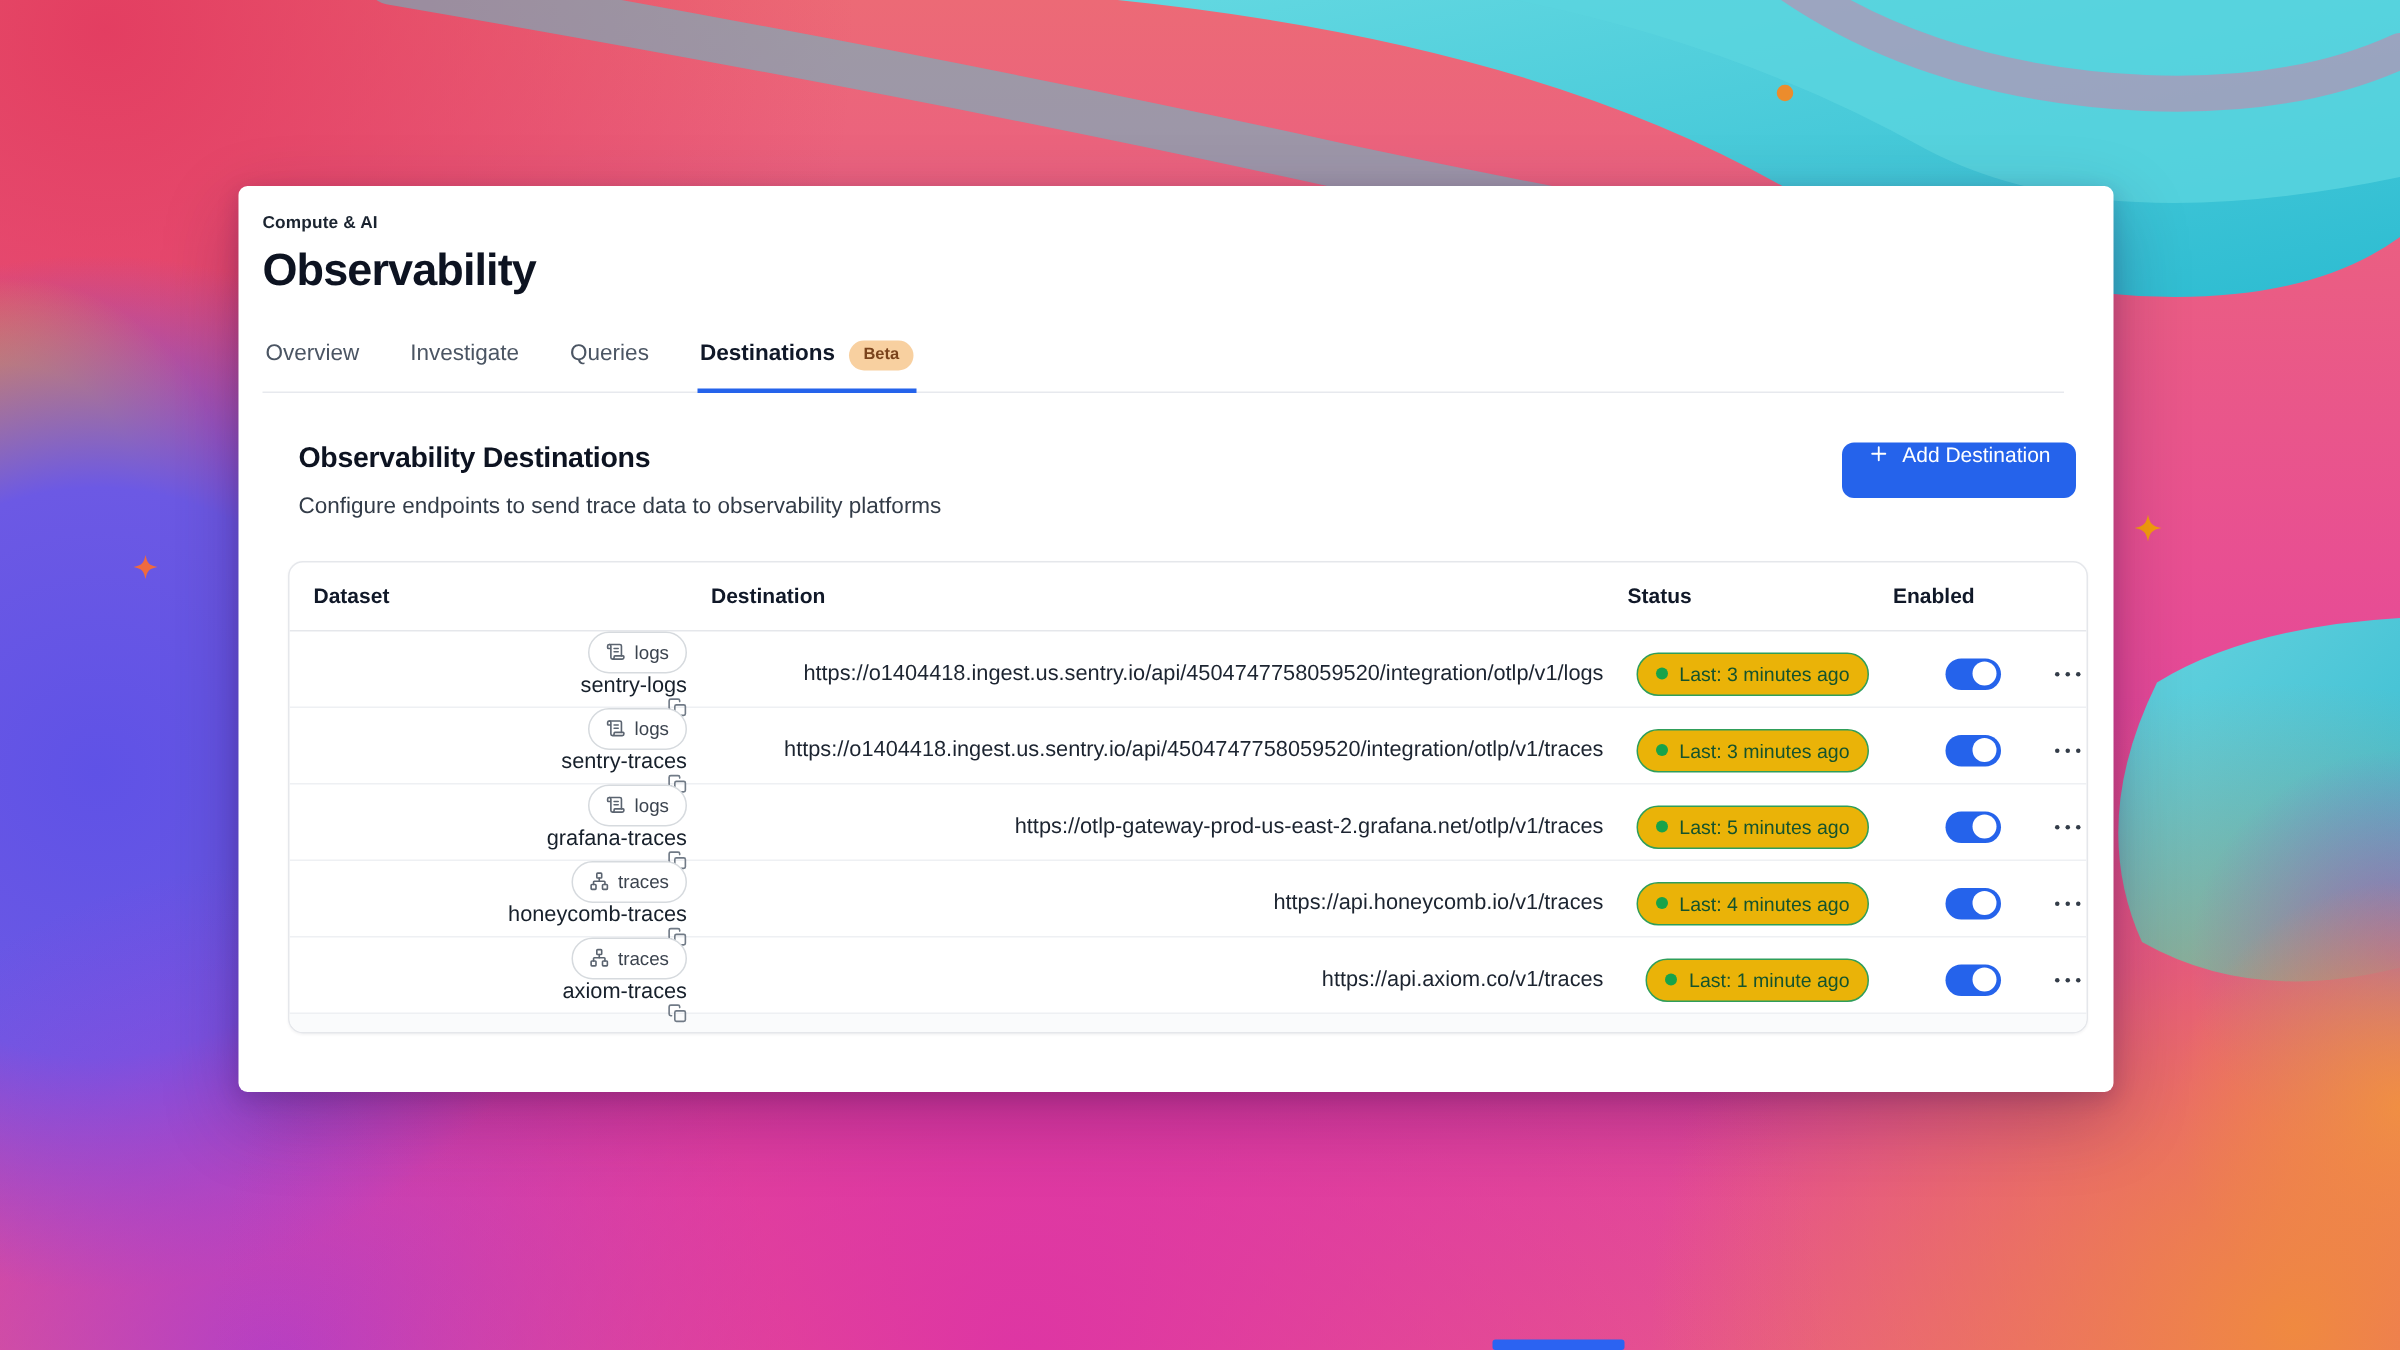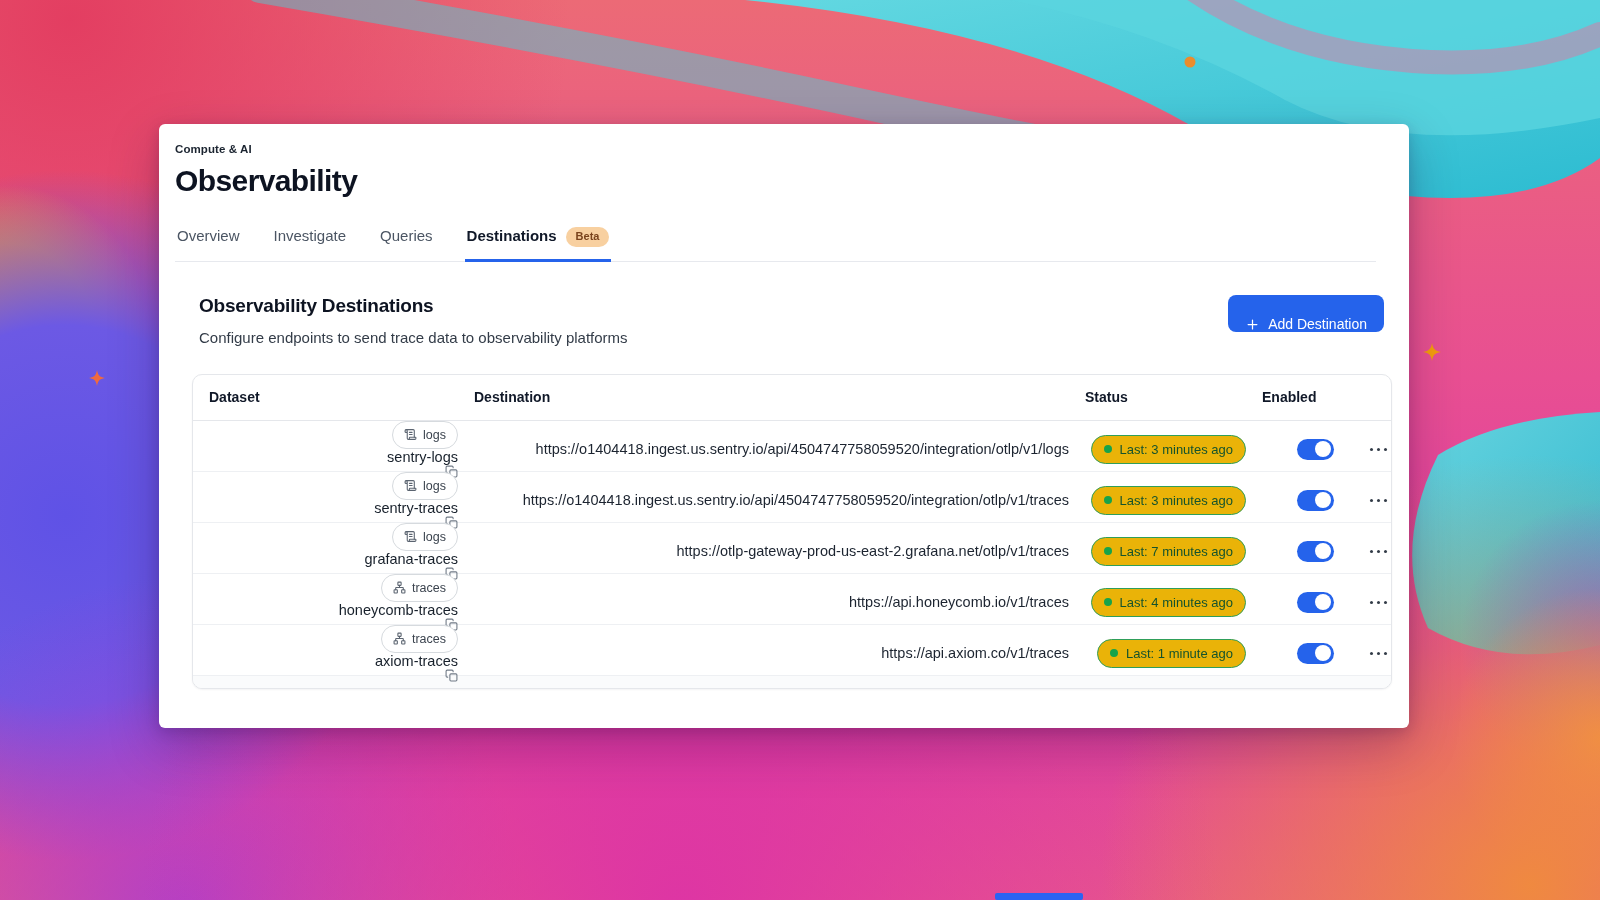--- a/index.html
+++ b/index.html
@@ -30,21 +30,21 @@
   .tab-badge{
     background:#f8d0a0;color:#7a431c;font-size:11px;font-weight:600;
     padding:3px 10px;border-radius:999px;line-height:1.25;
   }
 
   
   .section-head{display:flex;justify-content:space-between;align-items:flex-start;padding:33px 25px 0 40px;}
   .section-title{font-size:19px;font-weight:700;color:#0d1321;letter-spacing:-.2px;}
   .section-sub{font-size:15px;color:#333c48;margin-top:12px;}
   .add-btn{
-    display:inline-flex;align-items:flex-end;gap:8px;border:none;cursor:pointer;
+    display:inline-flex;align-items:flex-start;gap:8px;border:none;cursor:pointer;
     background:#2563eb;color:#ffffff;font-size:14px;font-weight:500;
     font-family:inherit;padding:0 17px;height:37px;border-radius:8px;
   }
   .add-btn svg{display:block;}
 
   
   .table{
     margin:28px 17px 0 33px;border:1px solid #e5e7eb;border-radius:10px;
     background:#fff;overflow:hidden;box-shadow:0 1px 2px rgba(16,24,40,.05);
   }
@@ -316,21 +316,21 @@
                 <path d="M5 15H4a2 2 0 0 1-2-2V4a2 2 0 0 1 2-2h9a2 2 0 0 1 2 2v1"></path>
               </svg>
       </button>
     </div>
     <div class="cell">
       <span class="dest-url">https://otlp-gateway-prod-us-east-2.grafana.net/otlp/v1/traces</span>
     </div>
     <div class="cell">
       <span class="status-pill">
         <i class="status-dot"></i>
-        <span class="status-text">Last: 7 minutes ago</span>
+        <span class="status-text">Last: 5 minutes ago</span>
       </span>
     </div>
     <div class="cell">
       <span class="toggle">
               <i class="knob"></i>
             </span>
     </div>
     <div class="cell cell-menu">
       <span class="dots">
               <i></i>

